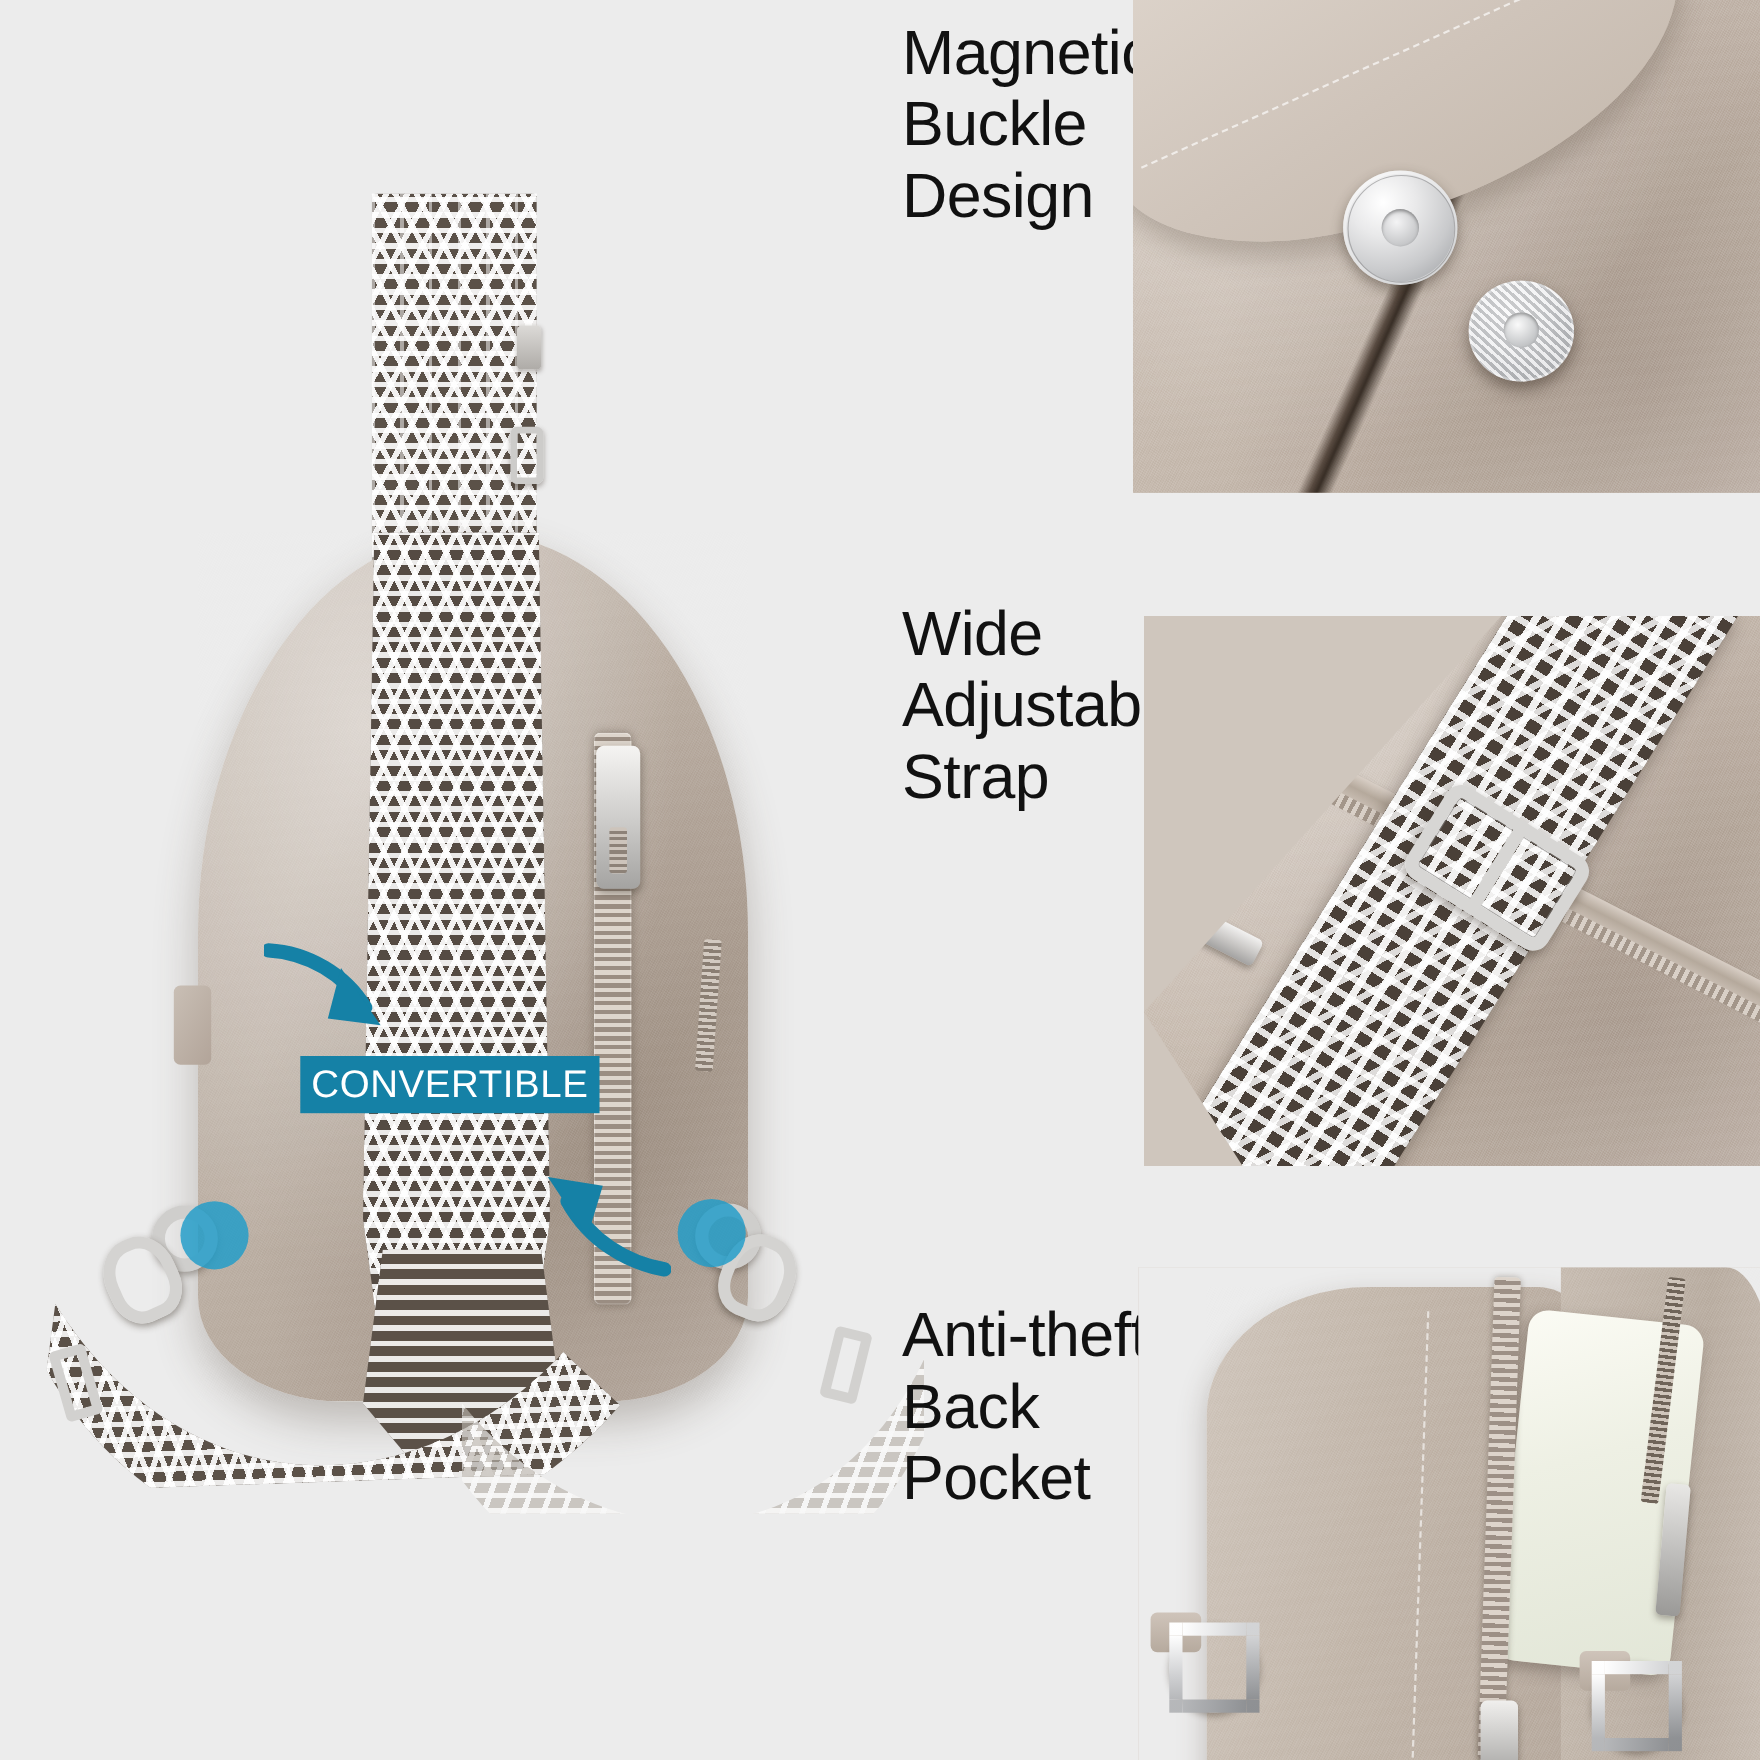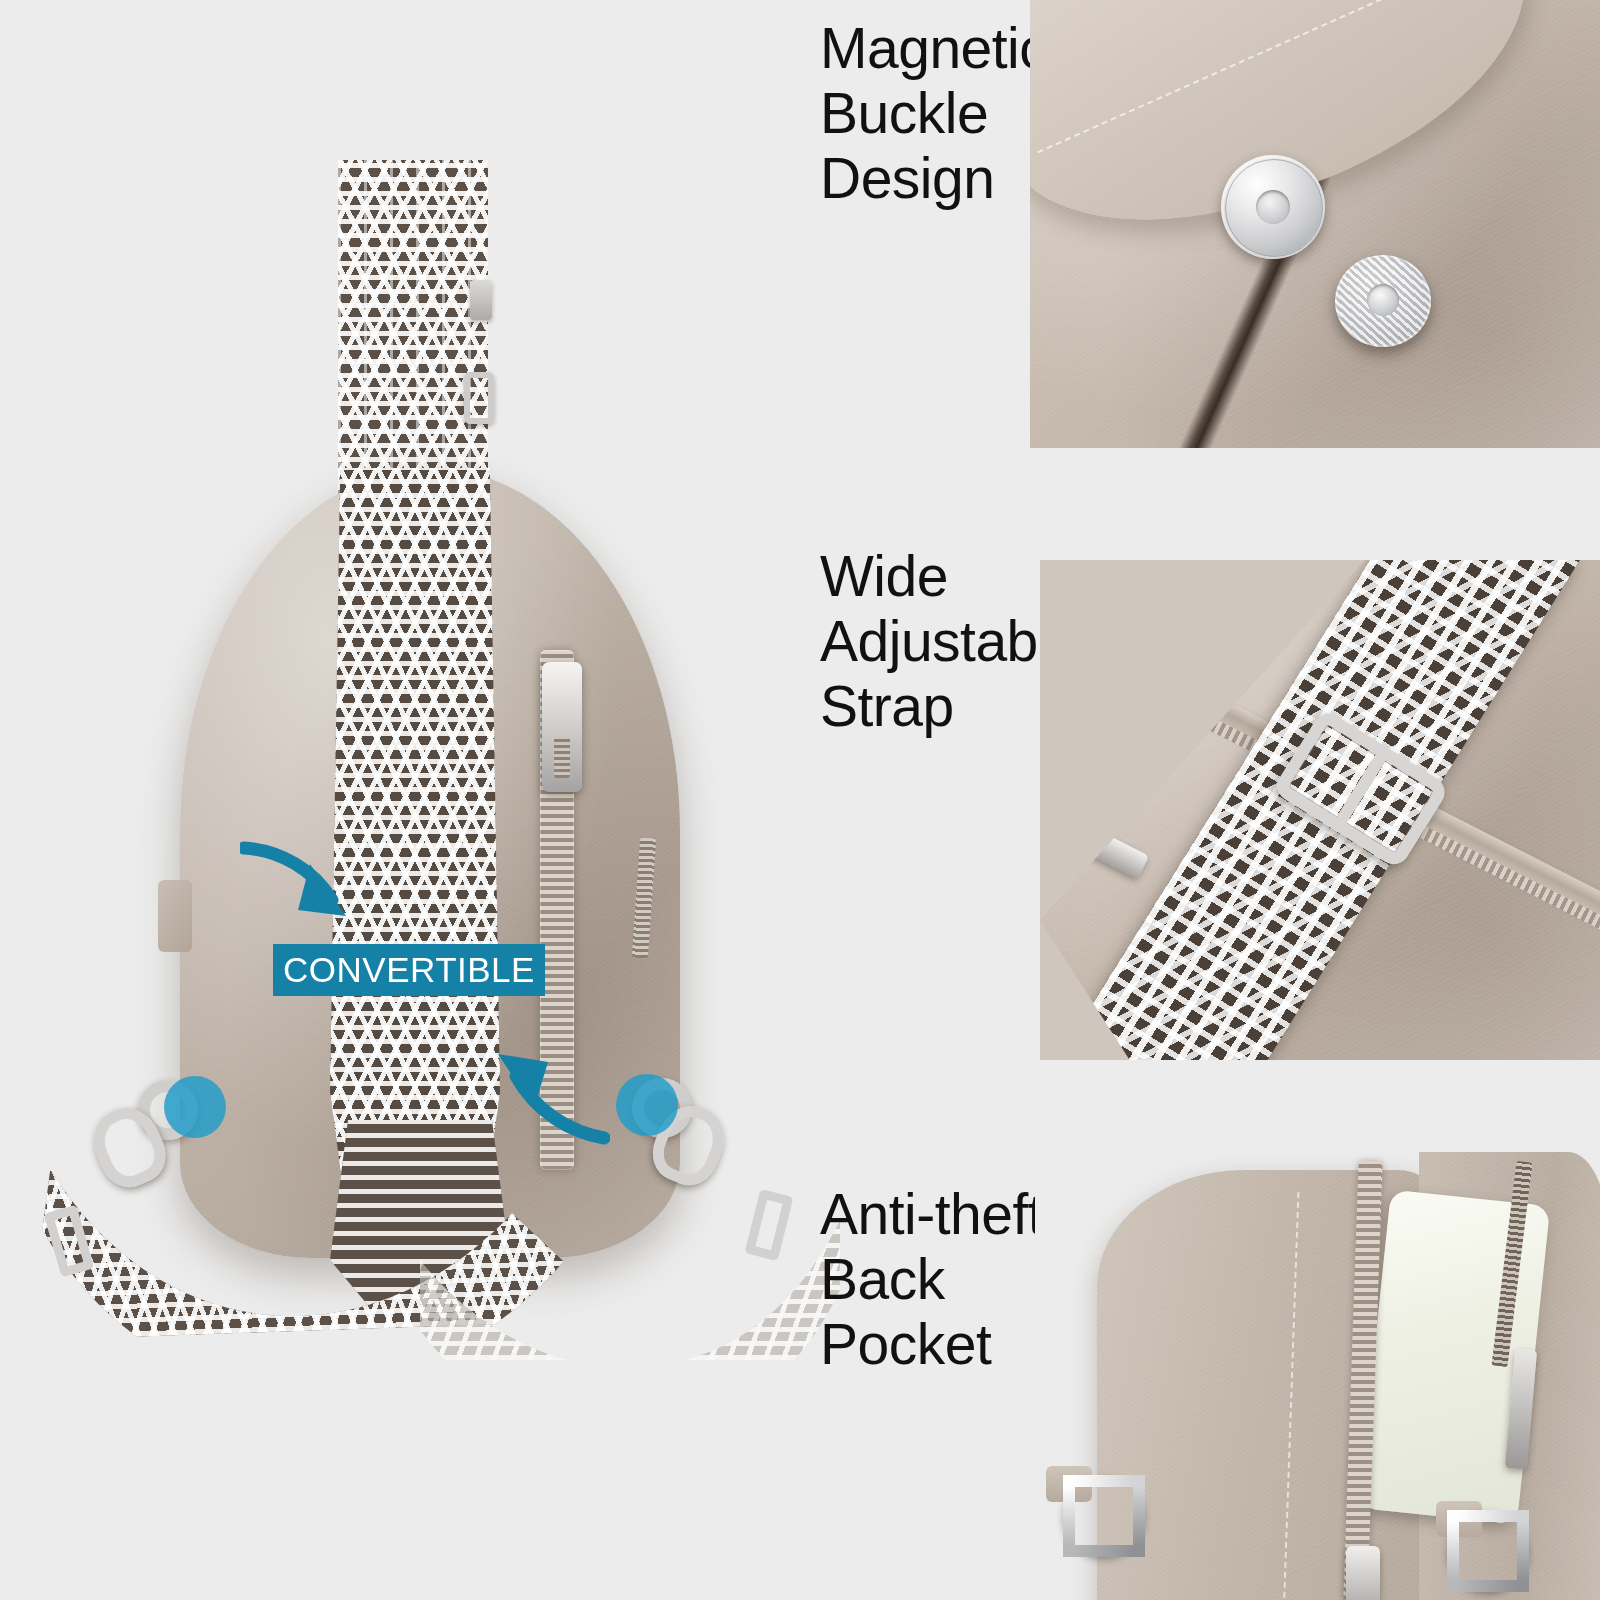--- a/index.html
+++ b/index.html
@@ -191,21 +191,21 @@
   }
   .dring-tab.t-a{left:2%;top:70%;}
   .dring-tab.t-b{left:71%;top:78%;}
   .p3-zip-bottom-pull{
     position:absolute;left:55%;top:88%;width:34px;height:76px;border-radius:6px;
     background:linear-gradient(180deg,#f0efed,#c3c2c0 55%,#9d9c9a);
     box-shadow:0 3px 7px rgba(60,50,40,.4);
   }
 
   
-  .hero{position:absolute;left:0;top:0;width:1020px;height:1160px;}
+  .hero{position:absolute;left:0;top:16px;width:1020px;height:1160px;}
 
   .hero-strap-top{
     position:absolute;left:338px;top:160px;width:150px;height:400px;
     background:#5b5148;
     background-image:
       repeating-linear-gradient(0deg, rgba(255,255,255,.9) 0 5px, rgba(0,0,0,0) 5px 14px),
       repeating-linear-gradient(90deg, rgba(255,255,255,.5) 0 3px, rgba(0,0,0,0) 3px 26px);
     transform:skewX(0deg);
     border-radius:4px;
   }

